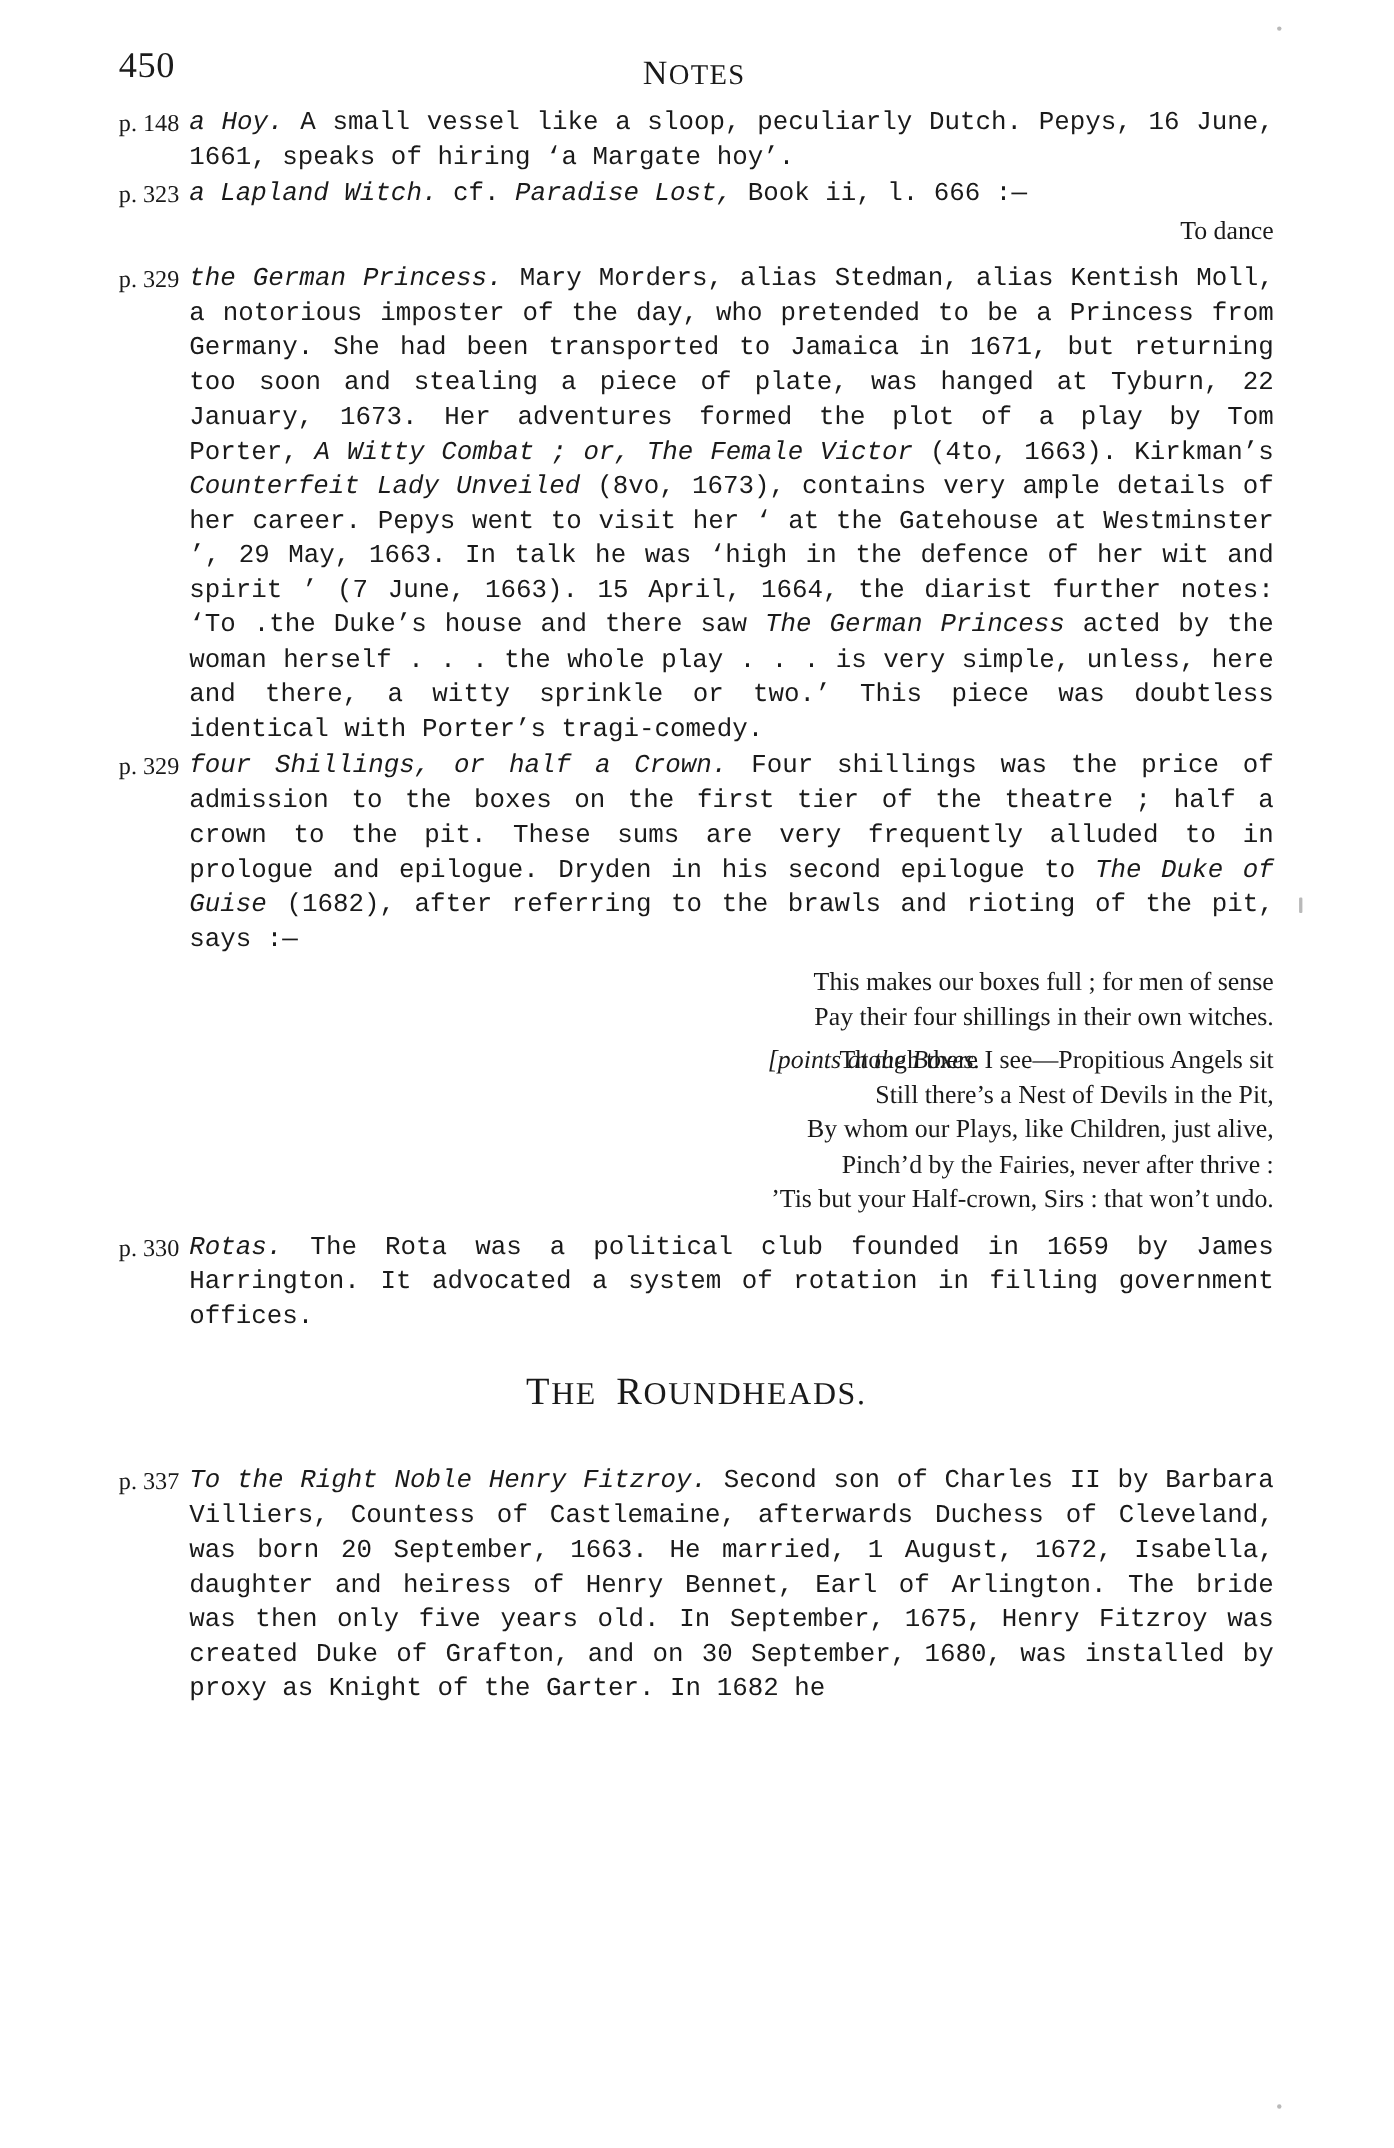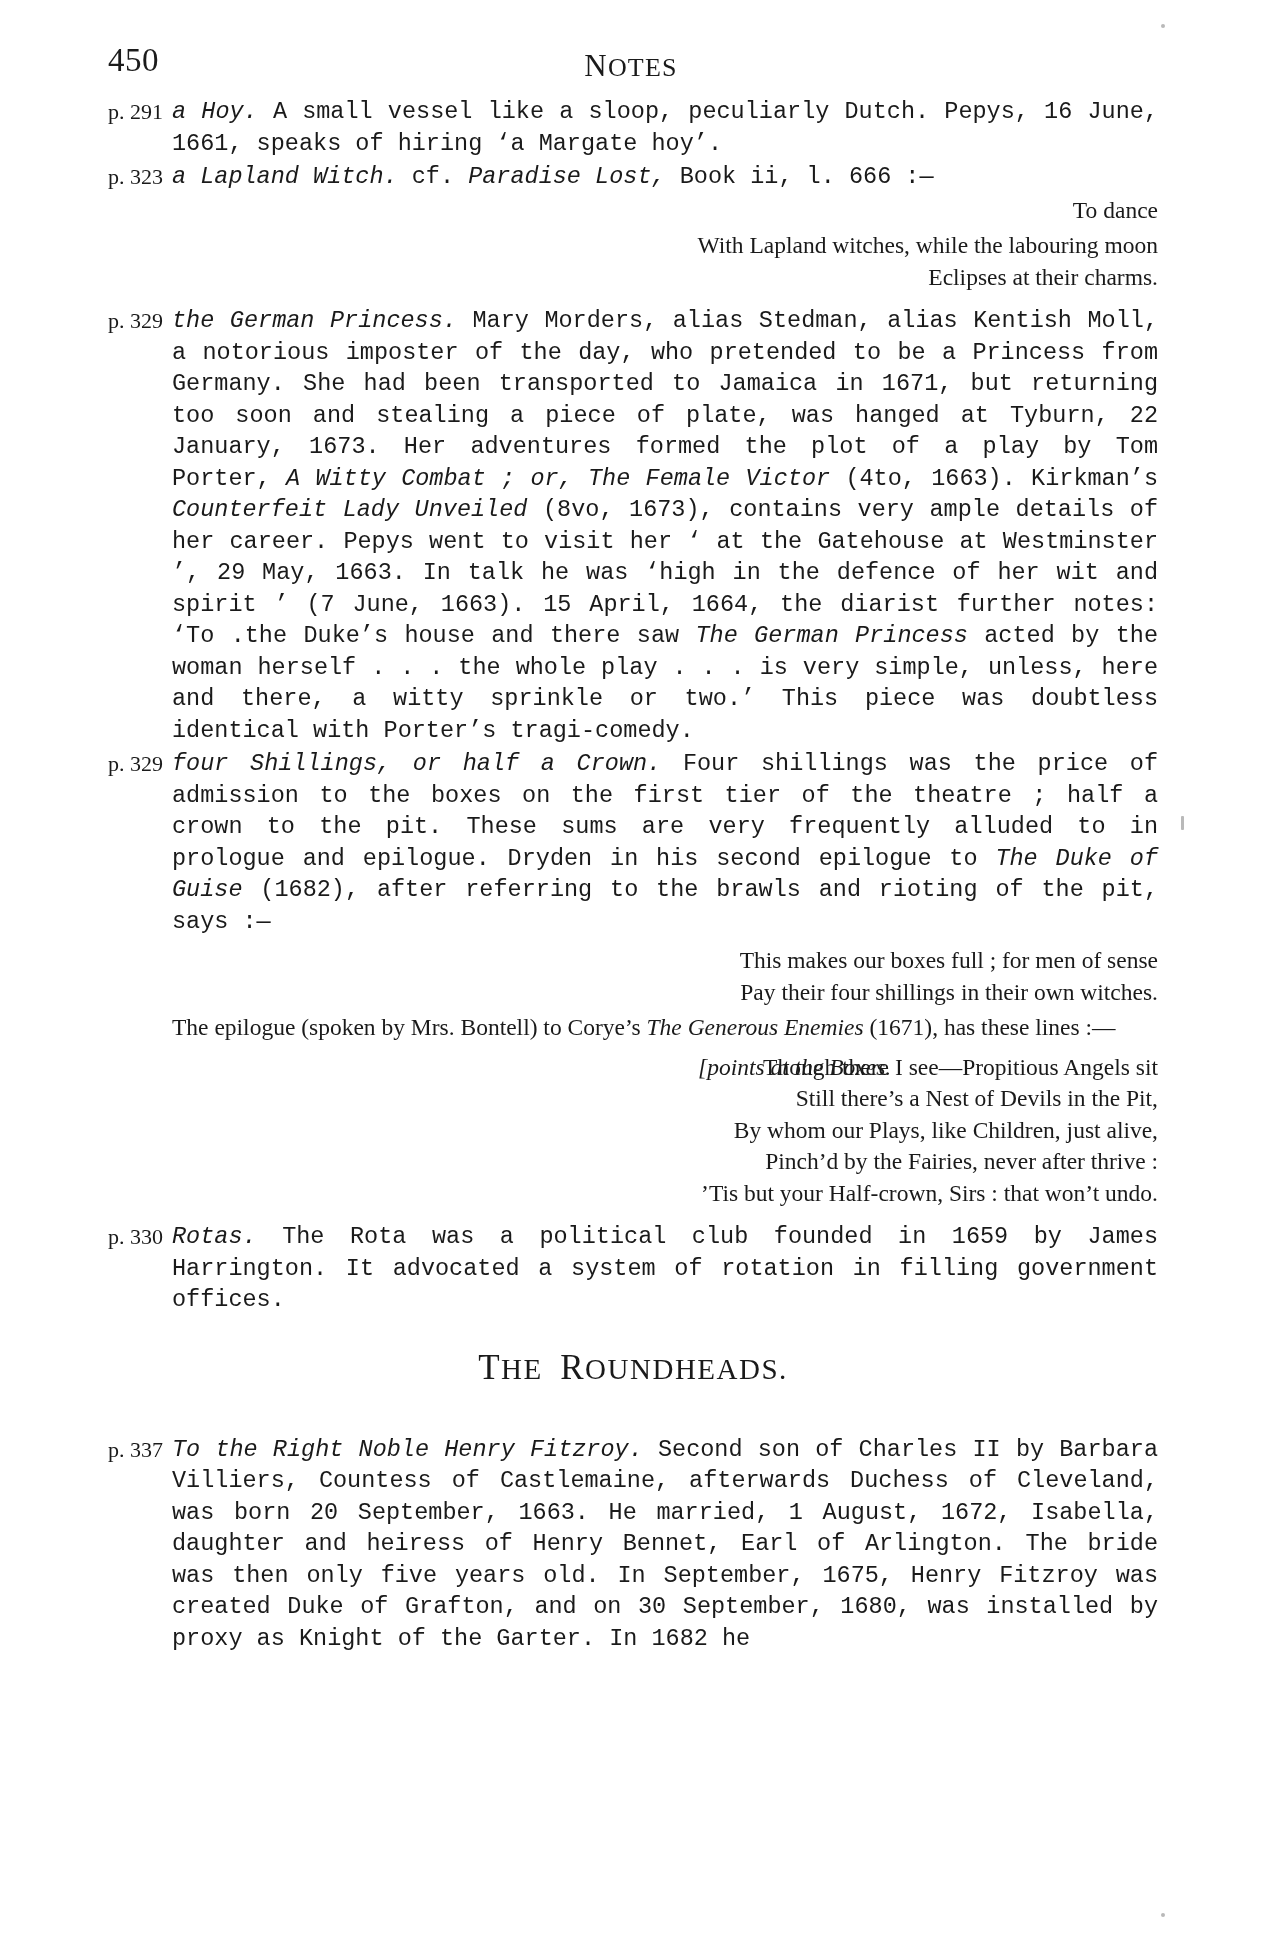--- a/index.html
+++ b/index.html
@@ -124,55 +124,50 @@
   <div class="edge-mark" style="left:1181px; top:816px; width:3px; height:14px; border-radius:1px;"></div>
 
   <div class="content">
 
     <div class="head-row">
       <div class="folio">450</div>
       <div class="running-title"><span class="cap">N</span>OTES</div>
     </div>
 
     <div class="note">
-      <span class="pref">p. 291</span>
+      <span class="pref">p. 148</span>
       <p class="first"><i>a Hoy.</i><span> A small vessel like a sloop, peculiarly Dutch. Pepys, 16 June, 1661, speaks of hiring ‘a Margate hoy’.</span></p>
     </div>
 
     <div class="note">
       <span class="pref">p. 323</span>
       <p class="first"><i>a Lapland Witch.</i><span> cf. </span><i>Paradise Lost,</i><span> Book ii, l. 666 :—</span></p>
     </div>
 
     <div class="verse center-ish">
       <div class="vline">To dance</div>
-    </div>
-    <div class="verse indent-a">
-      <div class="vline">With Lapland witches, while the labouring moon</div>
-      <div class="vline">Eclipses at their charms.</div>
     </div>
 
     <div class="spacer-sm"></div>
 
     <div class="note">
       <span class="pref">p. 329</span>
       <p class="first"><i>the German Princess.</i><span> Mary Morders, alias Stedman, alias Kentish Moll, a notorious imposter of the day, who pretended to be a Princess from Germany. She had been transported to Jamaica in 1671, but returning too soon and stealing a piece of plate, was hanged at Tyburn, 22 January, 1673. Her adventures formed the plot of a play by Tom Porter, </span><i>A Witty Combat ; or, The Female Victor</i><span> (4to, 1663). Kirkman’s </span><i>Counterfeit Lady Unveiled</i><span> (8vo, 1673), contains very ample details of her career. Pepys went to visit her ‘ at the Gatehouse at Westminster ’, 29 May, 1663. In talk he was ‘high in the defence of her wit and spirit ’ (7 June, 1663). 15 April, 1664, the diarist further notes: ‘To .the Duke’s house and there saw </span><i>The German Princess</i><span> acted by the woman herself . . . the whole play . . . is very simple, unless, here and there, a witty sprinkle or two.’ This piece was doubtless identical with Porter’s tragi-comedy.</span></p>
     </div>
 
     <div class="note">
       <span class="pref">p. 329</span>
       <p class="first"><i>four Shillings, or half a Crown.</i><span> Four shillings was the price of admission to the boxes on the first tier of the theatre ; half a crown to the pit. These sums are very frequently alluded to in prologue and epilogue. Dryden in his second epilogue to </span><i>The Duke of Guise</i><span> (1682), after referring to the brawls and rioting of the pit, says :—</span></p>
     </div>
 
     <div class="verse indent-b" style="padding-left:238px; margin-top:8px;">
       <div class="vline">This makes our boxes full ; for men of sense</div>
       <div class="vline">Pay their four shillings in their own witches.</div>
     </div>
 
-    <div class="para"><span>The epilogue (spoken by Mrs. Bontell) to Corye’s </span><i>The Generous Enemies</i><span> (1671), has these lines :—</span></div>
 
     <div class="verse" style="padding-left:166px; margin-top:8px; position:relative;">
       <div class="vline">Though there I see—Propitious Angels sit</div>
       <div class="vline">Still there’s a Nest of Devils in the Pit,</div>
       <div class="vline">By whom our Plays, like Children, just alive,</div>
       <div class="vline">Pinch’d by the Fairies, never after thrive :</div>
       <div class="vline">’Tis but your Half-crown, Sirs : that won’t undo.</div>
       <div class="it" style="position:absolute; left:544px; top:0;margin-left:46px;">[points at the Boxes.</div>
     </div>
 

